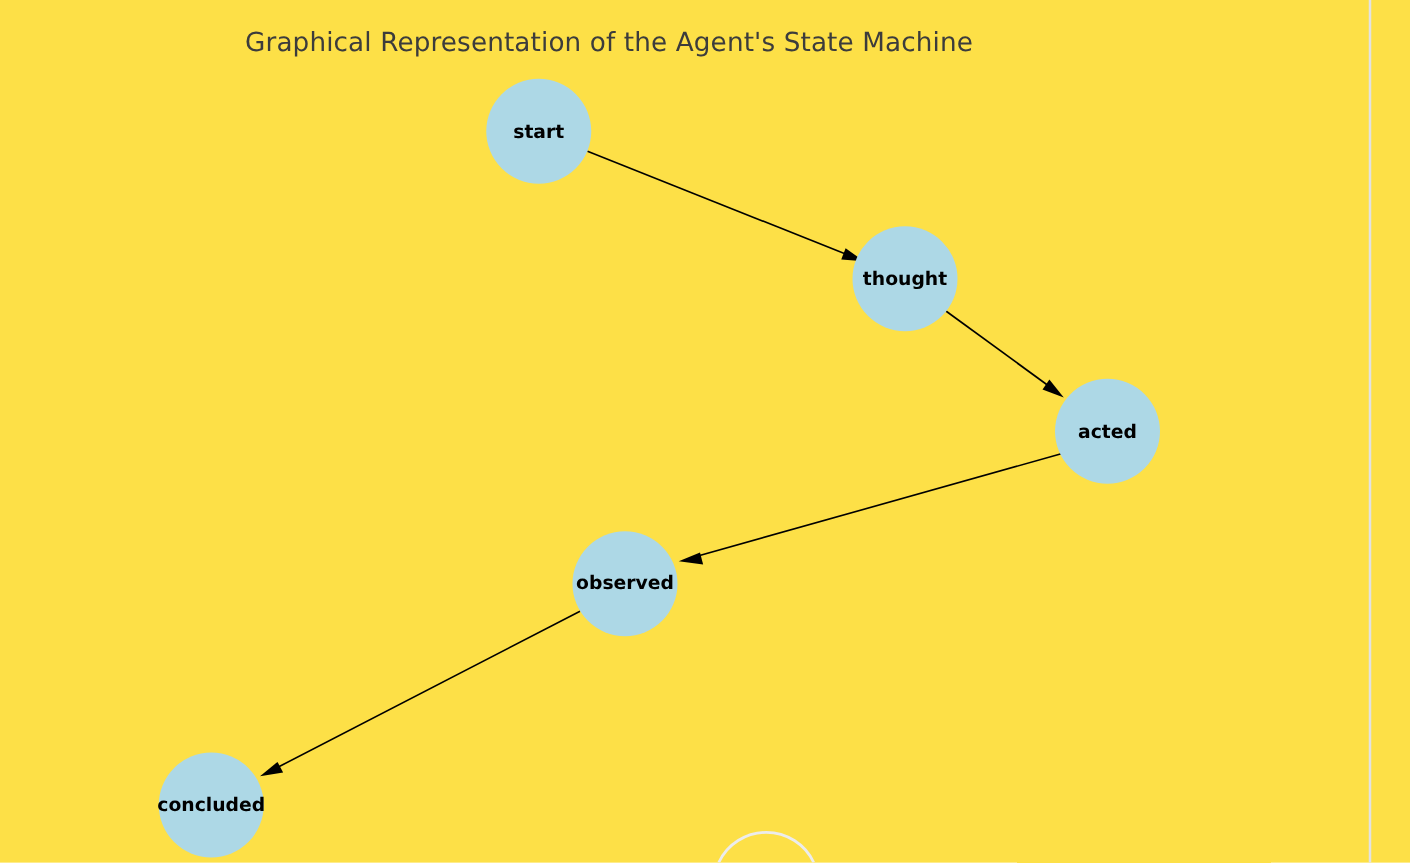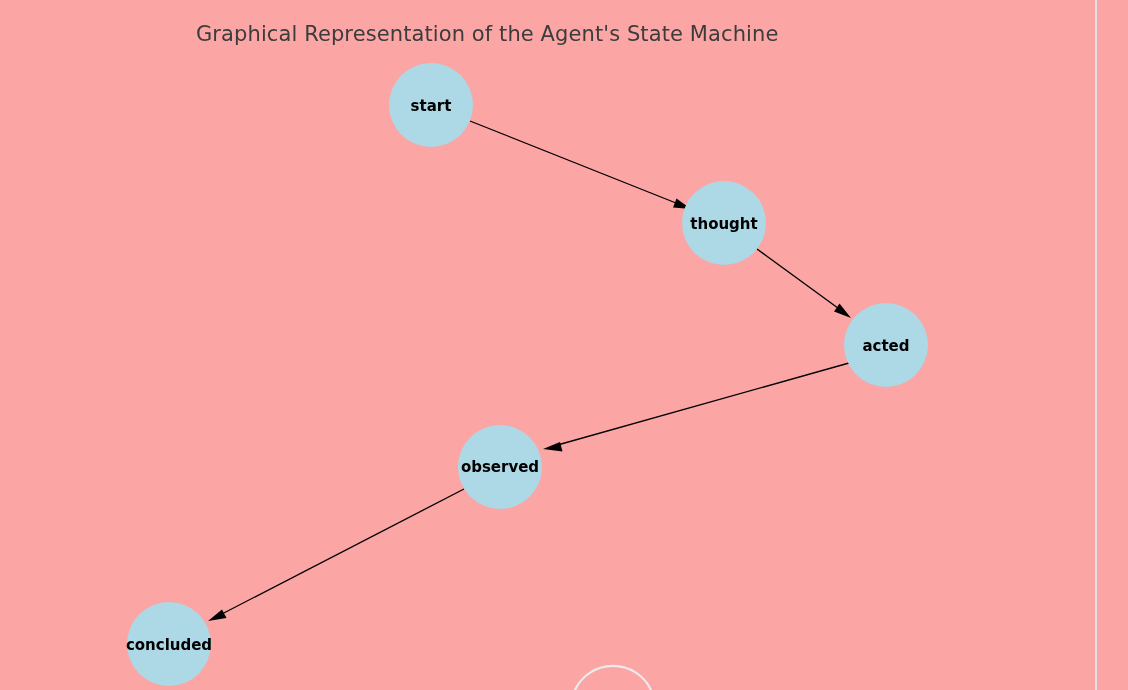--- a/index.html
+++ b/index.html
@@ -14,21 +14,21 @@
     overflow: hidden;
     font-family: "DejaVu Sans", sans-serif;
     position: relative;
   }
   #figure-root {
     position: absolute;
     left: 0;
     top: 0;
     width: 1128px;
     height: 690px;
-    background: #fca5a5;
+    background: #fde047;
   }
   #graph-svg {
     position: absolute;
     left: 0;
     top: 0;
     display: block;
   }
   .fig-title {
     font-family: "DejaVu Sans", sans-serif;
     font-size: 21px;

